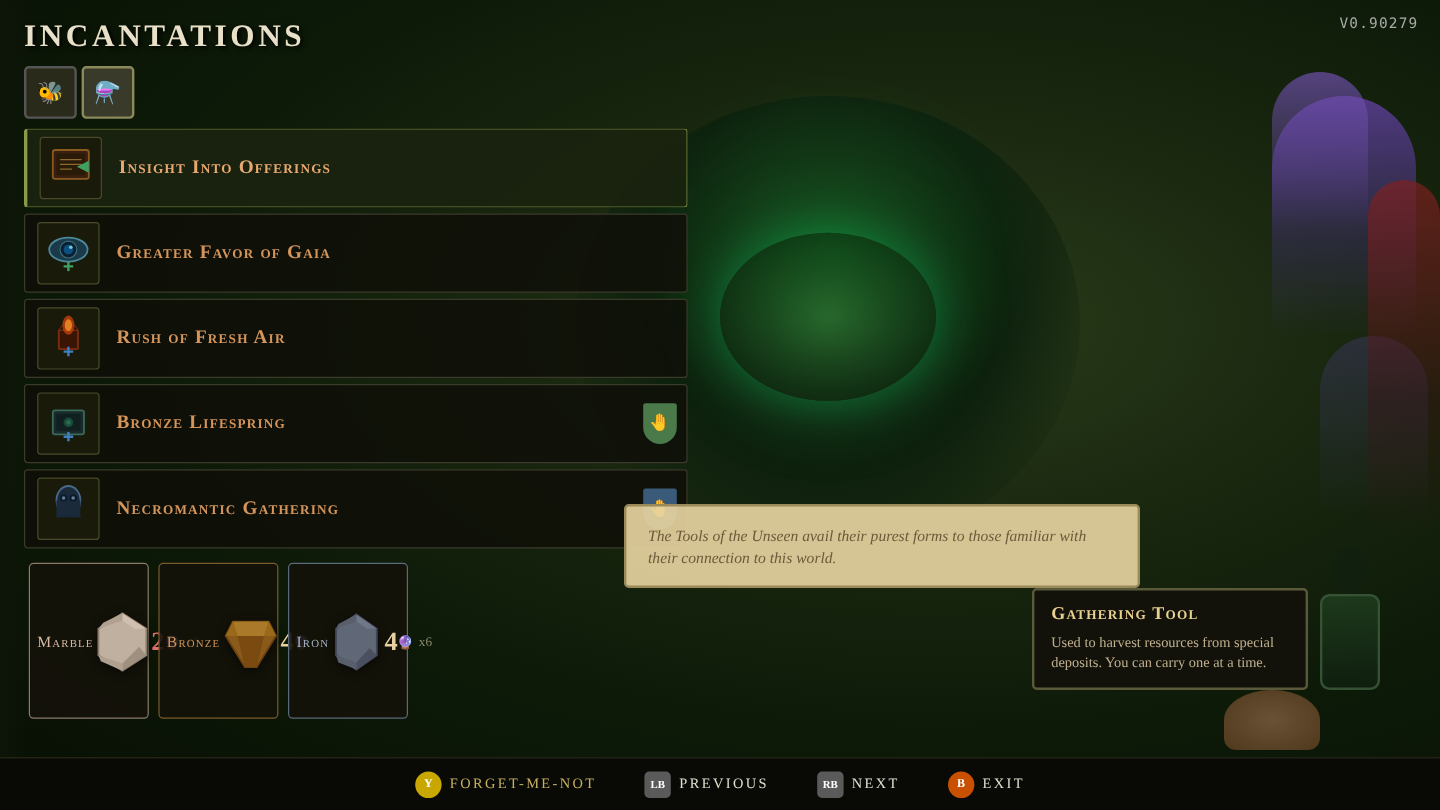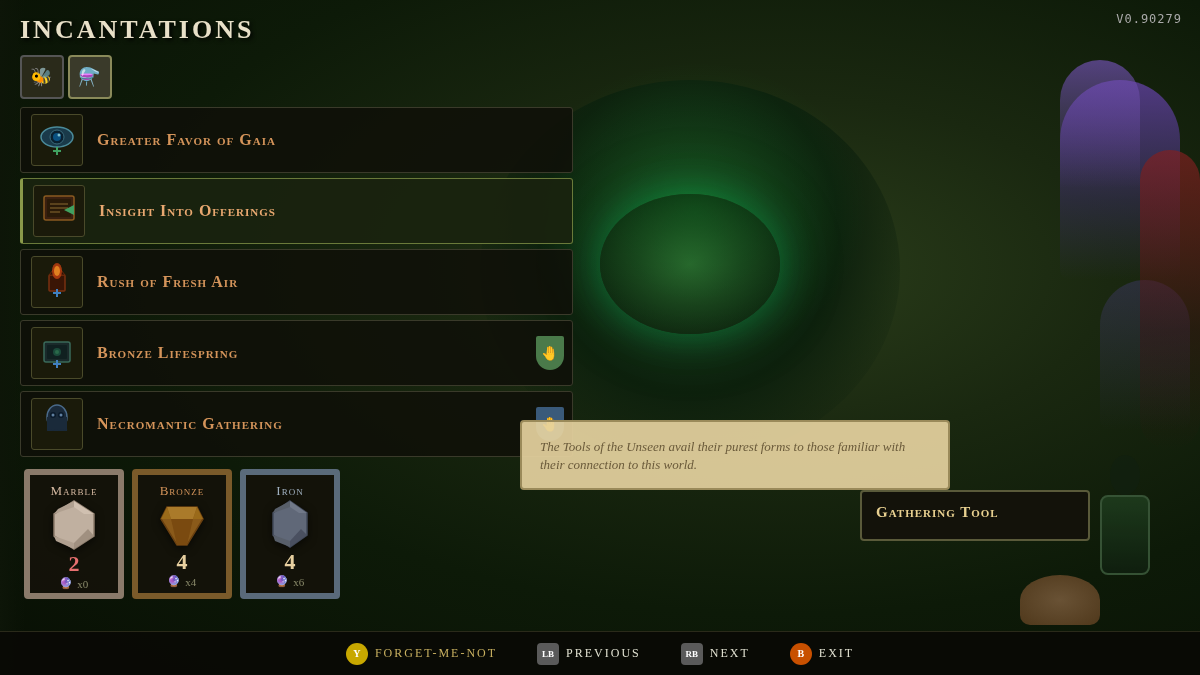--- a/index.html
+++ b/index.html
@@ -166,24 +166,24 @@
     
     .resource-row {
       display: flex;
       gap: 8px;
       margin-top: 12px;
       padding-left: 4px;
     }
     .resource-card {
       width: 100px; height: 130px;
       background: rgba(20, 18, 10, 0.9);
-      border: 6px solid #ffffff;
+      border: 1px solid #ffffff;
       border-radius: 4px;
       display: flex;
-      flex-direction: column;
+      flex-direction: row;
       align-items: center;
       justify-content: space-between;
       padding: 8px 6px 6px;
       position: relative;
       cursor: pointer;
     }
     .resource-card.marble {
       border-color: #8a7a6a;
     }
     .resource-card.bronze {
@@ -364,52 +364,52 @@
 
   <div class="panel-title">INCANTATIONS</div>
 
   <div class="tab-row">
     <div class="tab-icon">🐝</div>
     <div class="tab-icon active">⚗️</div>
   </div>
 
   <div class="spell-list">
 
-    <div class="spell-item">
-      <div class="spell-icon-box">
-        <span class="icon-inner spell-eye">
-          <svg width="36" height="36" viewBox="0 0 36 36">
-            <ellipse cx="18" cy="18" rx="16" ry="10" fill="#1a3a4a" stroke="#4a8a9a" stroke-width="1.5"></ellipse>
-            <circle cx="18" cy="18" r="7" fill="#0a2030" stroke="#3a6a7a" stroke-width="1"></circle>
-            <circle cx="18" cy="18" r="4" fill="#0a5080"></circle>
-            <circle cx="20" cy="16" r="1.5" fill="#80c0d0"></circle>
-
-            <line x1="18" y1="28" x2="18" y2="36" stroke="#40a060" stroke-width="2"></line>
-            <line x1="14" y1="32" x2="22" y2="32" stroke="#40a060" stroke-width="2"></line>
-          </svg>
-        </span>
-      </div>
-      <span class="spell-name">Greater Favor of Gaia</span>
-    </div>
-
     <div class="spell-item active">
       <div class="spell-icon-box">
         <span class="icon-inner">
           <svg width="38" height="36" viewBox="0 0 38 36">
             <rect x="4" y="6" width="30" height="24" rx="2" fill="#3a2010" stroke="#8a5a20" stroke-width="1.5"></rect>
             <rect x="7" y="9" width="24" height="18" rx="1" fill="#2a1a08"></rect>
             <line x1="10" y1="14" x2="28" y2="14" stroke="#8a6a30" stroke-width="1"></line>
             <line x1="10" y1="18" x2="28" y2="18" stroke="#8a6a30" stroke-width="1"></line>
             <line x1="10" y1="22" x2="20" y2="22" stroke="#8a6a30" stroke-width="1"></line>
 
             <polygon points="24,20 34,15 34,25" fill="#40a060"></polygon>
           </svg>
         </span>
       </div>
       <span class="spell-name">Insight Into Offerings</span>
+    </div>
+
+    <div class="spell-item">
+      <div class="spell-icon-box">
+        <span class="icon-inner spell-eye">
+          <svg width="36" height="36" viewBox="0 0 36 36">
+            <ellipse cx="18" cy="18" rx="16" ry="10" fill="#1a3a4a" stroke="#4a8a9a" stroke-width="1.5"></ellipse>
+            <circle cx="18" cy="18" r="7" fill="#0a2030" stroke="#3a6a7a" stroke-width="1"></circle>
+            <circle cx="18" cy="18" r="4" fill="#0a5080"></circle>
+            <circle cx="20" cy="16" r="1.5" fill="#80c0d0"></circle>
+
+            <line x1="18" y1="28" x2="18" y2="36" stroke="#40a060" stroke-width="2"></line>
+            <line x1="14" y1="32" x2="22" y2="32" stroke="#40a060" stroke-width="2"></line>
+          </svg>
+        </span>
+      </div>
+      <span class="spell-name">Greater Favor of Gaia</span>
     </div>
 
     <div class="spell-item">
       <div class="spell-icon-box">
         <span class="icon-inner">
           <svg width="36" height="36" viewBox="0 0 36 36">
             <rect x="10" y="14" width="16" height="16" rx="1" fill="#3a1505" stroke="#7a3010" stroke-width="1.5"></rect>
             <polygon points="18,4 10,14 26,14" fill="#2a1008" stroke="#6a2808" stroke-width="1"></polygon>
 
             <ellipse cx="18" cy="10" rx="5" ry="8" fill="#c04010" opacity="0.8"></ellipse>
@@ -519,20 +519,21 @@
 
   </div>
 </div>
 
 <div class="desc-panel">
   <div class="desc-flavor">The Tools of the Unseen avail their purest forms to those familiar with their connection to this world.</div>
 </div>
 
 <div class="tooltip-box">
   <div class="tooltip-title">Gathering Tool</div>
+  <div class="tooltip-desc">Used to harvest resources from special deposits. You can carry one at a time.</div>
 </div>
 
 <div class="bottom-bar">
 
   <div class="bottom-btn">
     <div class="btn-circle yellow">Y</div>
     <span class="btn-label">FORGET-ME-NOT</span>
   </div>
 
   <div class="bottom-btn">

